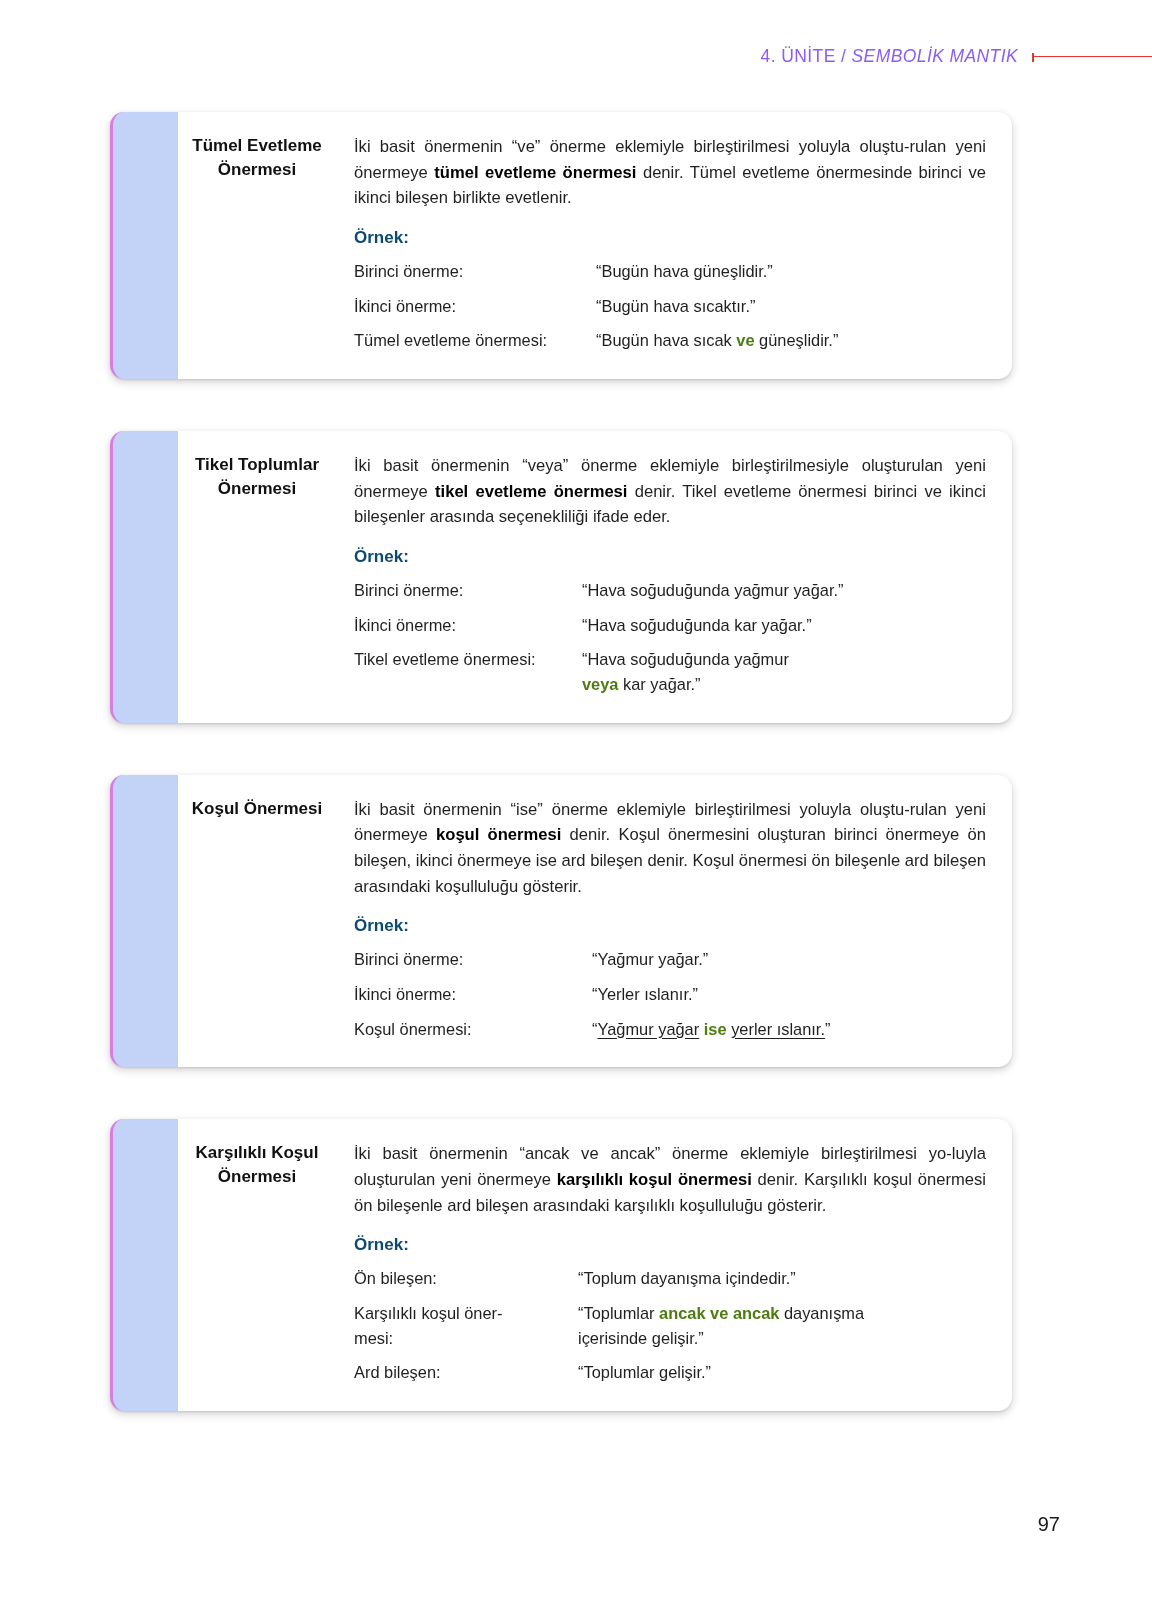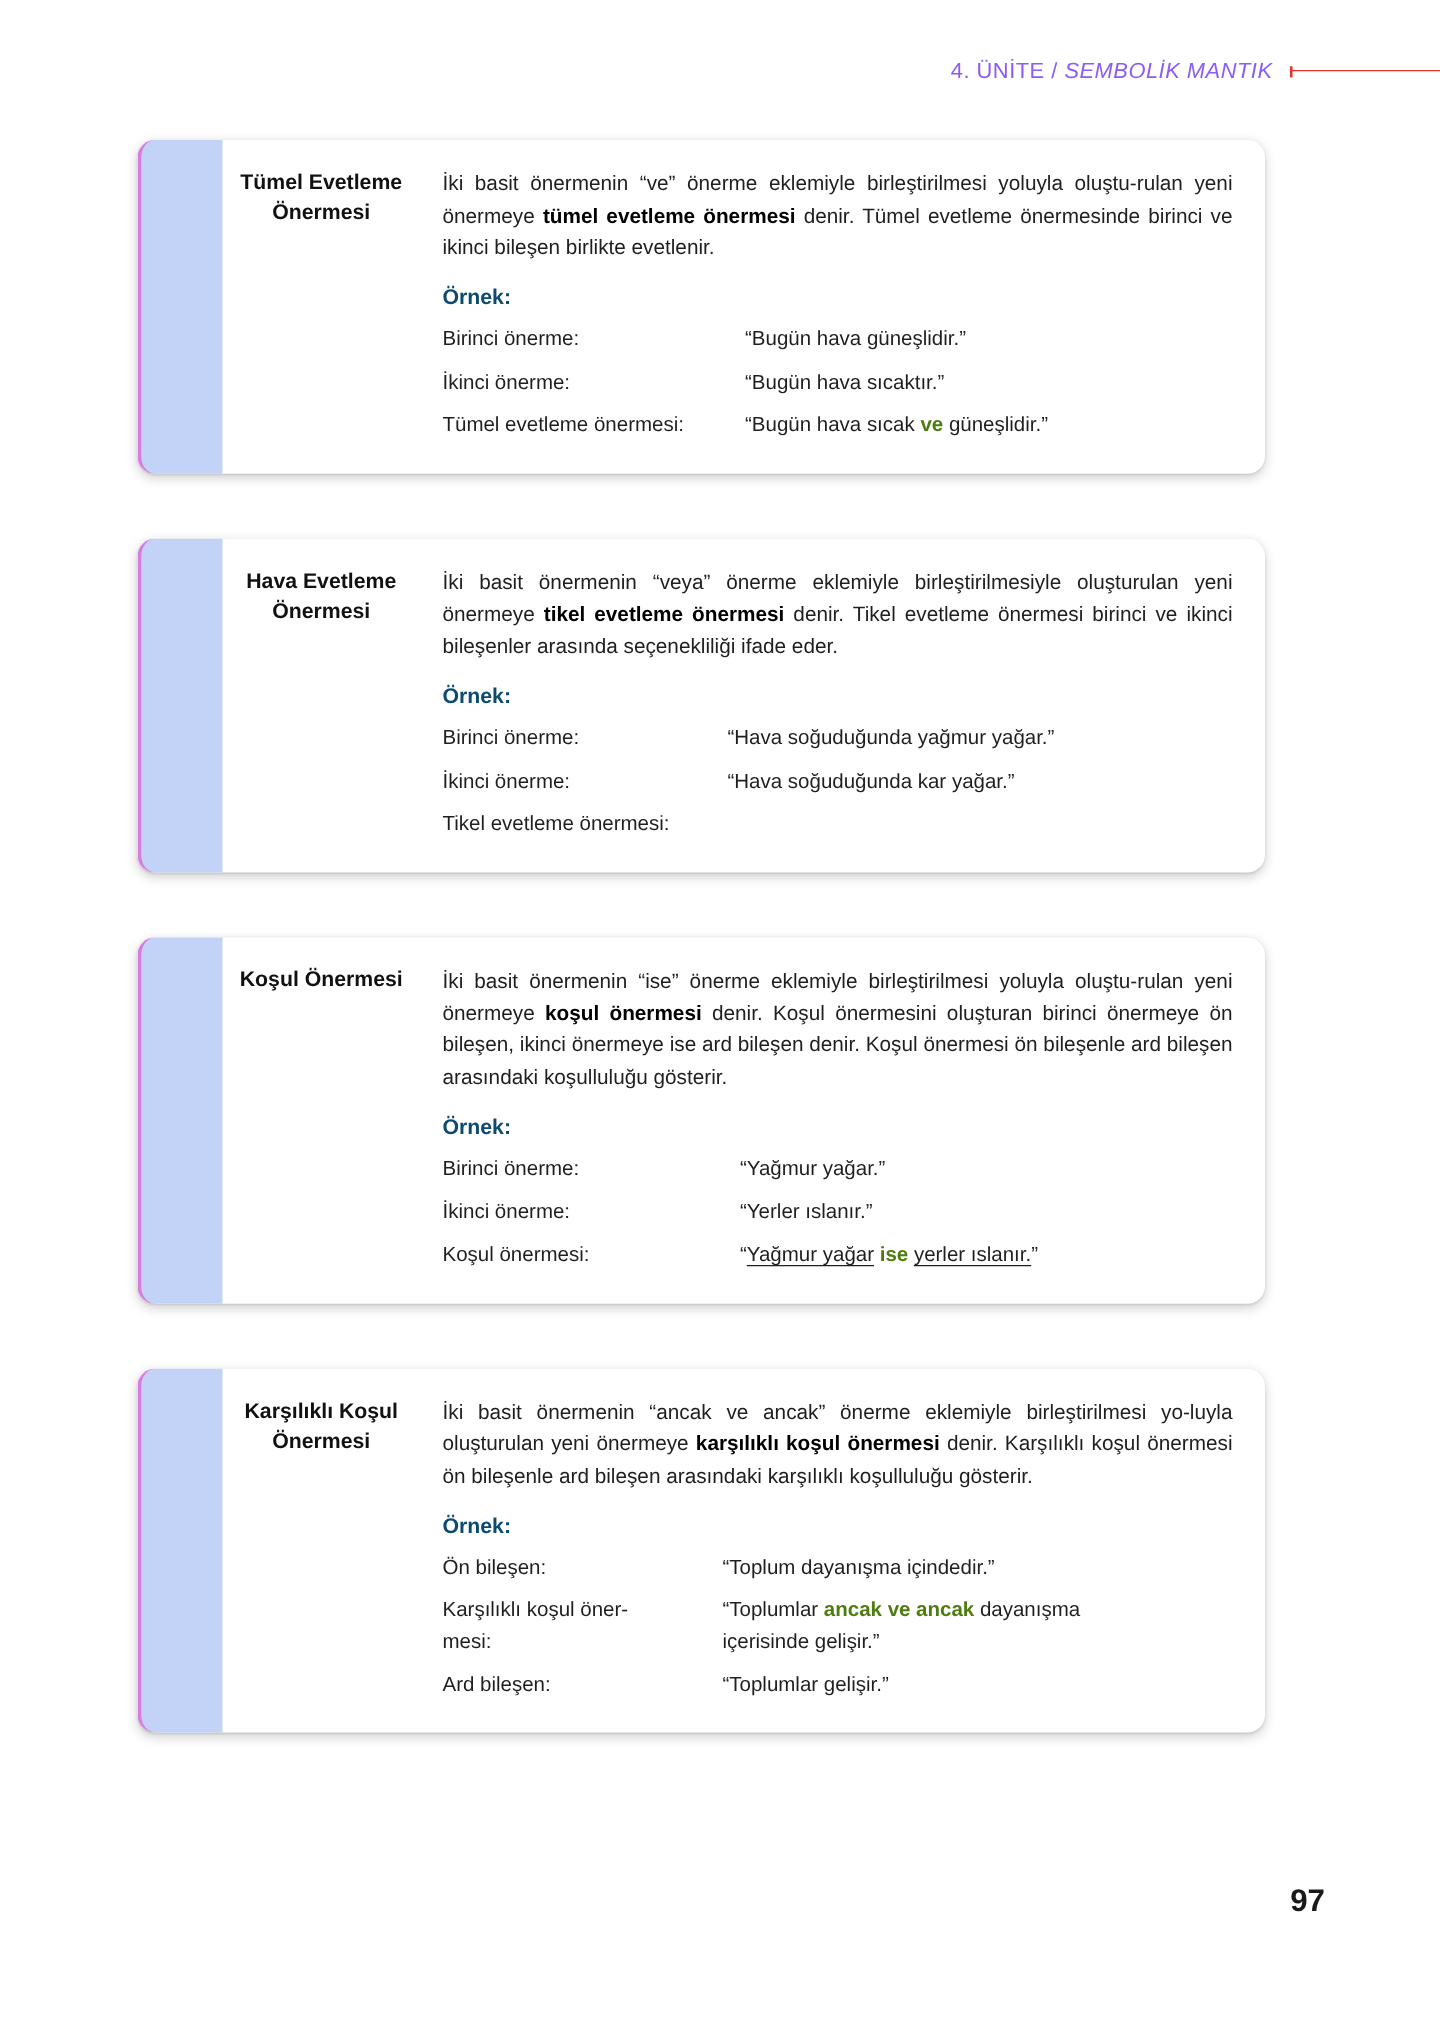--- a/index.html
+++ b/index.html
@@ -128,22 +128,22 @@
   
   .lw-232 .ex-label{width:232px;flex:0 0 232px;}
   .lw-218 .ex-label{width:218px;flex:0 0 218px;}
   .lw-228 .ex-label{width:228px;flex:0 0 228px;}
   .lw-214 .ex-label{width:214px;flex:0 0 214px;}
 
   
   .page-number{
     position:absolute;
     right:92px;bottom:88px;
-    font-size:25px;
-    font-weight:bold;
+    font-size:20px;
+    font-weight:normal;
     color:#1a1a1a;
   }
 </style>
 </head>
 <body>
 
 <div class="page-header">
   <div class="header-inner">
     <div class="header-title">
       <span class="unit-no">4. ÜNİTE /</span>
@@ -176,36 +176,37 @@
             <div class="ex-label">Tümel evetleme önermesi:</div>
             <div class="ex-value">“Bugün hava sıcak <b>ve</b> güneşlidir.”</div>
           </div>
         </div>
       </div>
     </div>
     <div class="card">
       <div class="card-sidebar"></div>
       <div class="card-body">
         <div class="term-col">
-          <div class="term-title" style="white-space: pre-line;">Hava Evetleme
+          <div class="term-title" style="white-space: pre-line;">Tikel Toplumlar
 Önermesi</div>
         </div>
         <div class="text-col">
           <p class="definition">İki basit önermenin “veya” önerme eklemiyle birleştirilmesiyle oluşturulan yeni önermeye <b>tikel evetleme önermesi</b> denir. Tikel evetleme önermesi birinci ve ikinci bileşenler arasında seçenekliliği ifade eder.</p>
           <div class="ornek">Örnek:</div>
           <div class="ex-row lw-218">
             <div class="ex-label">Birinci önerme:</div>
             <div class="ex-value">“Hava soğuduğunda yağmur yağar.”</div>
           </div>
           <div class="ex-row lw-218">
             <div class="ex-label">İkinci önerme:</div>
             <div class="ex-value">“Hava soğuduğunda kar yağar.”</div>
           </div>
           <div class="ex-row lw-218">
             <div class="ex-label">Tikel evetleme önermesi:</div>
+            <div class="ex-value">“Hava soğuduğunda yağmur<br><b>veya</b> kar yağar.”</div>
           </div>
         </div>
       </div>
     </div>
     <div class="card">
       <div class="card-sidebar"></div>
       <div class="card-body">
         <div class="term-col">
           <div class="term-title" style="white-space: pre-line;">Koşul Önermesi</div>
         </div>

